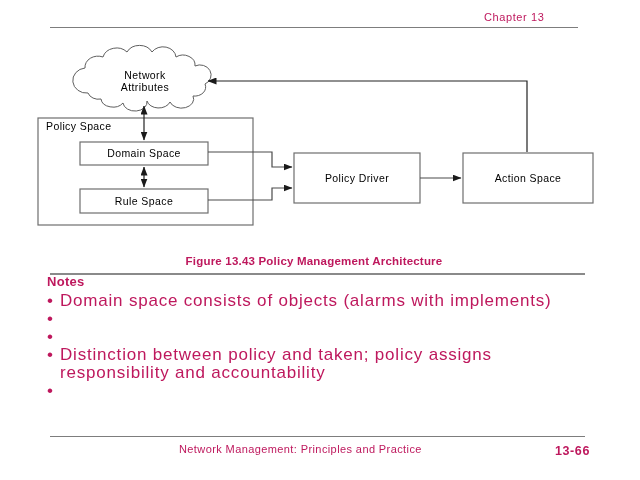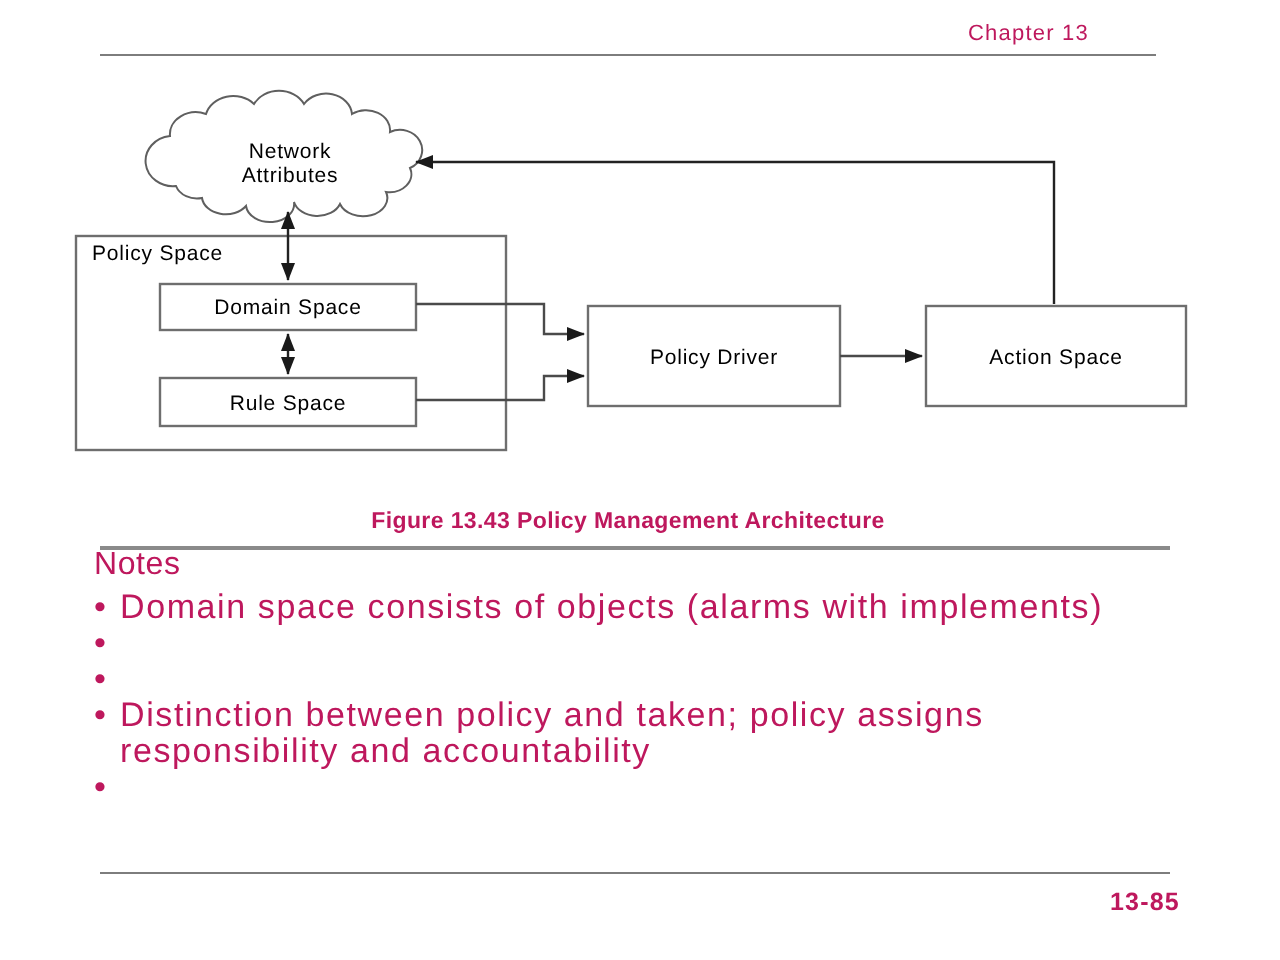--- a/index.html
+++ b/index.html
@@ -58,22 +58,22 @@
     letter-spacing: 0.2px;
     margin-left: 36px;
   }
   .notes {
     position: absolute;
     left: 47px; top: 274px;
     width: 514px;
   }
   .notes-heading {
     margin: 0 0 3px 0;
-    font-size: 16px;
-    font-weight: normal;
+    font-size: 13px;
+    font-weight: bold;
     letter-spacing: 0.3px;
   }
   ul.bullets {
     list-style: none;
     margin: 0; padding: 0;
     font-size: 17px;
     line-height: 18px;
     letter-spacing: 0.8px;
   }
   ul.bullets li { display: flex; }
@@ -179,16 +179,17 @@
         <span>Distinction between policy and taken; policy assigns responsibility and accountability</span>
       </li>
       <li>
         <span class="blt">•</span>
       </li>
     </ul>
   </div>
 
   <div class="hrule rule-bot"></div>
   <div class="footer-text">
+    <div>Network Management: Principles and Practice</div>
   </div>
-  <div class="pagenum">13-85</div>
+  <div class="pagenum">13-66</div>
 
 </div>
 
 </body></html>

